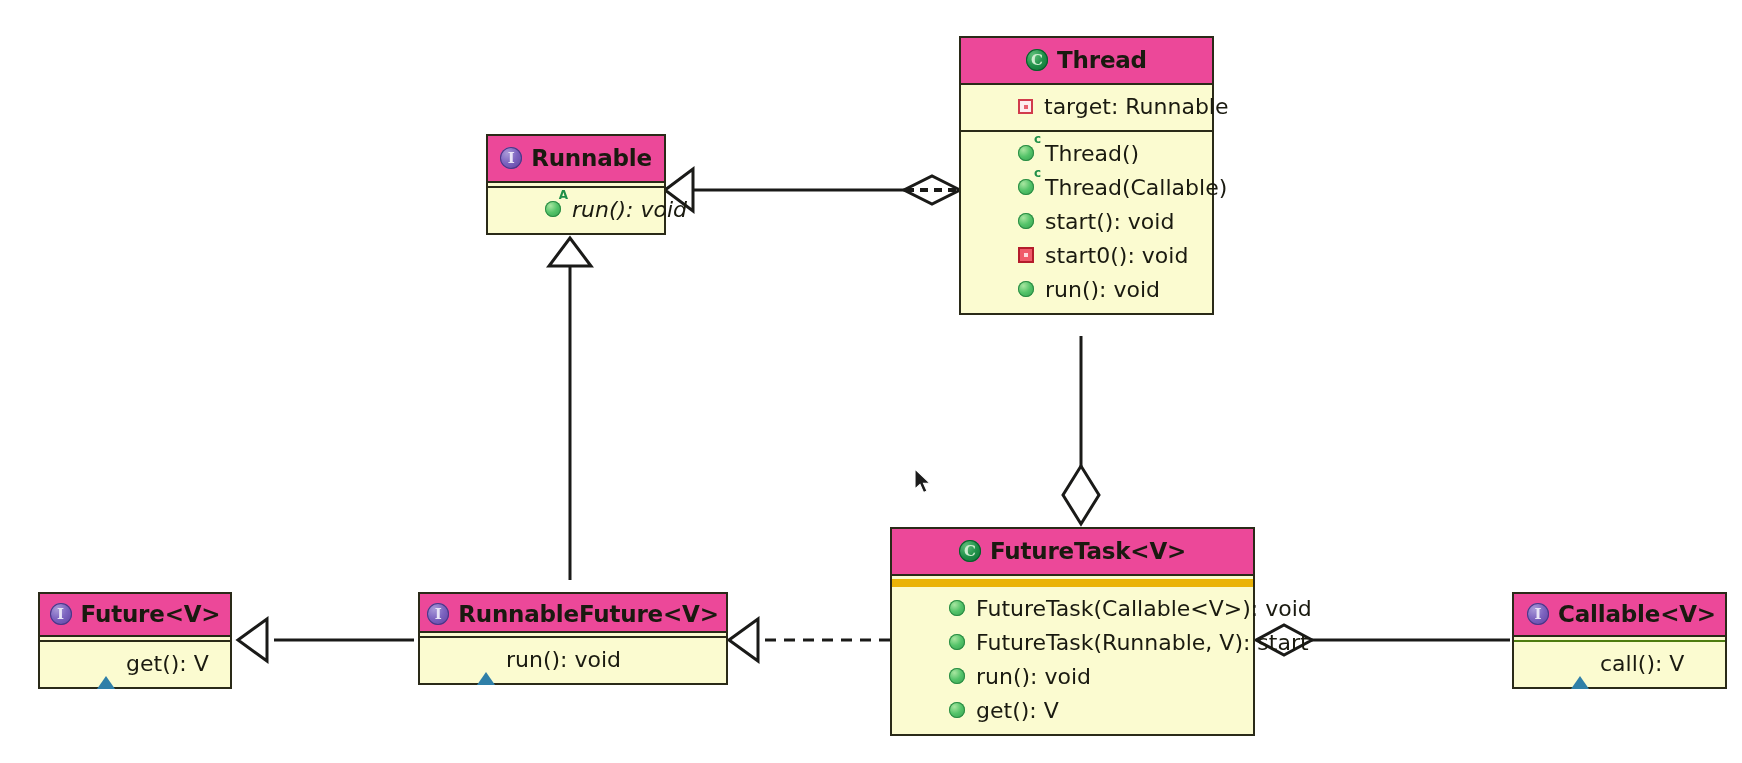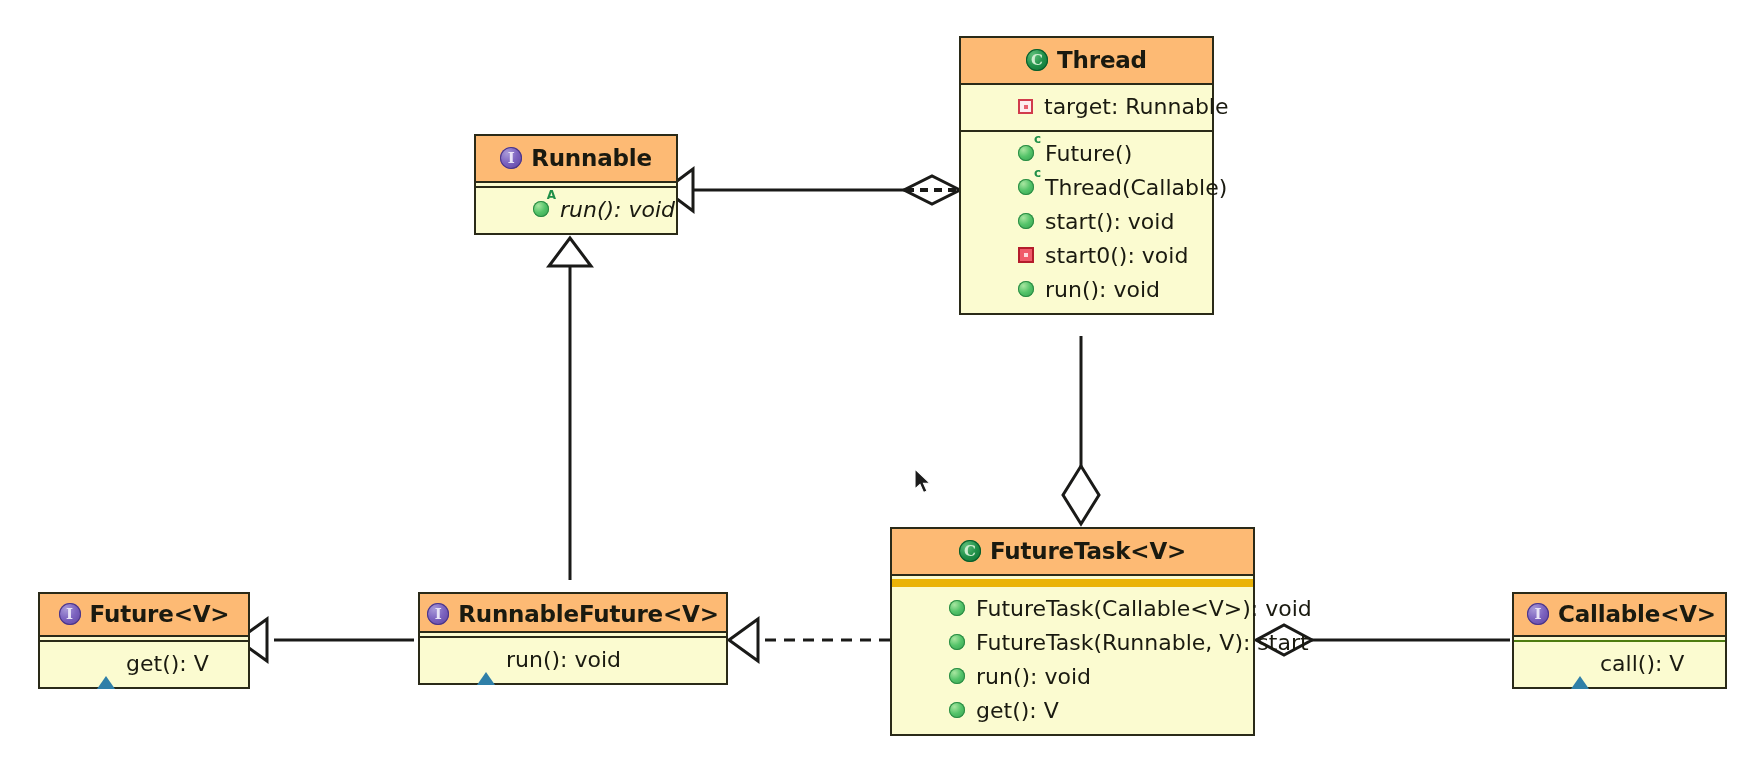--- a/index.html
+++ b/index.html
@@ -39,21 +39,21 @@
     box-sizing: border-box;
     box-shadow: 0 0 0 0 rgba(0,0,0,0);
   }
   .uml-header {
     display: flex;
     align-items: center;
     justify-content: center;
     gap: 9px;
     padding: 9px 14px 10px 14px;
     border-bottom: 2px solid #2a2a18;
-    background: #fdba74;
+    background: #ec4899;
   }
   .uml-title {
     font-weight: bold;
     font-size: 23px;
     color: #1a1a10;
     white-space: nowrap;
     letter-spacing: -0.2px;
   }
   .uml-section {
     padding: 5px 0 6px 0;
@@ -218,42 +218,42 @@
     </div>
     <div class="uml-section">
       <div class="uml-row">
         <span class="ico-wrap"><span class="ico ico-field"></span></span>
         <span class="row-label">target: Runnable</span>
       </div>
     </div>
     <div class="uml-section divider-top">
       <div class="uml-row">
         <span class="ico-wrap"><span class="ico ico-public"></span><span class="sup">c</span></span>
-        <span class="row-label">Future()</span>
+        <span class="row-label">Thread()</span>
       </div>
       <div class="uml-row">
         <span class="ico-wrap"><span class="ico ico-public"></span><span class="sup">c</span></span>
         <span class="row-label">Thread(Callable)</span>
       </div>
       <div class="uml-row">
         <span class="ico-wrap"><span class="ico ico-public"></span></span>
         <span class="row-label">start(): void</span>
       </div>
       <div class="uml-row">
         <span class="ico-wrap"><span class="ico ico-private"></span></span>
         <span class="row-label">start0(): void</span>
       </div>
       <div class="uml-row">
         <span class="ico-wrap"><span class="ico ico-public"></span></span>
         <span class="row-label">run(): void</span>
       </div>
     </div>
   </div>
 
-  <div class="uml-box" style="left:474px; top:134px; width:204px;">
+  <div class="uml-box" style="left:486px; top:134px; width:180px;">
     <div class="uml-header">
       <span class="ico ico-interface"></span>
       <span class="uml-title">Runnable</span>
     </div>
     <div class="uml-section" style="border-top:2px solid #2a2a18; margin-top:3px;">
       <div class="uml-row italic">
         <span class="ico-wrap"><span class="ico ico-public"></span><span class="sup">A</span></span>
         <span class="row-label">run(): void</span>
       </div>
     </div>
@@ -277,21 +277,21 @@
         <span class="ico-wrap"><span class="ico ico-public"></span></span>
         <span class="row-label">run(): void</span>
       </div>
       <div class="uml-row">
         <span class="ico-wrap"><span class="ico ico-public"></span></span>
         <span class="row-label">get(): V</span>
       </div>
     </div>
   </div>
 
-  <div class="uml-box" style="left:38px; top:592px; width:212px;">
+  <div class="uml-box" style="left:38px; top:592px; width:194px;">
     <div class="uml-header" style="padding:7px 14px 8px 14px;">
       <span class="ico ico-interface"></span>
       <span class="uml-title">Future&lt;V&gt;</span>
     </div>
     <div class="uml-section" style="border-top:2px solid #2a2a18; margin-top:3px;">
       <div class="uml-row">
         <span class="ico-wrap"><span class="ico-abstract-tri"></span></span>
         <span class="row-label">get(): V</span>
       </div>
     </div>

